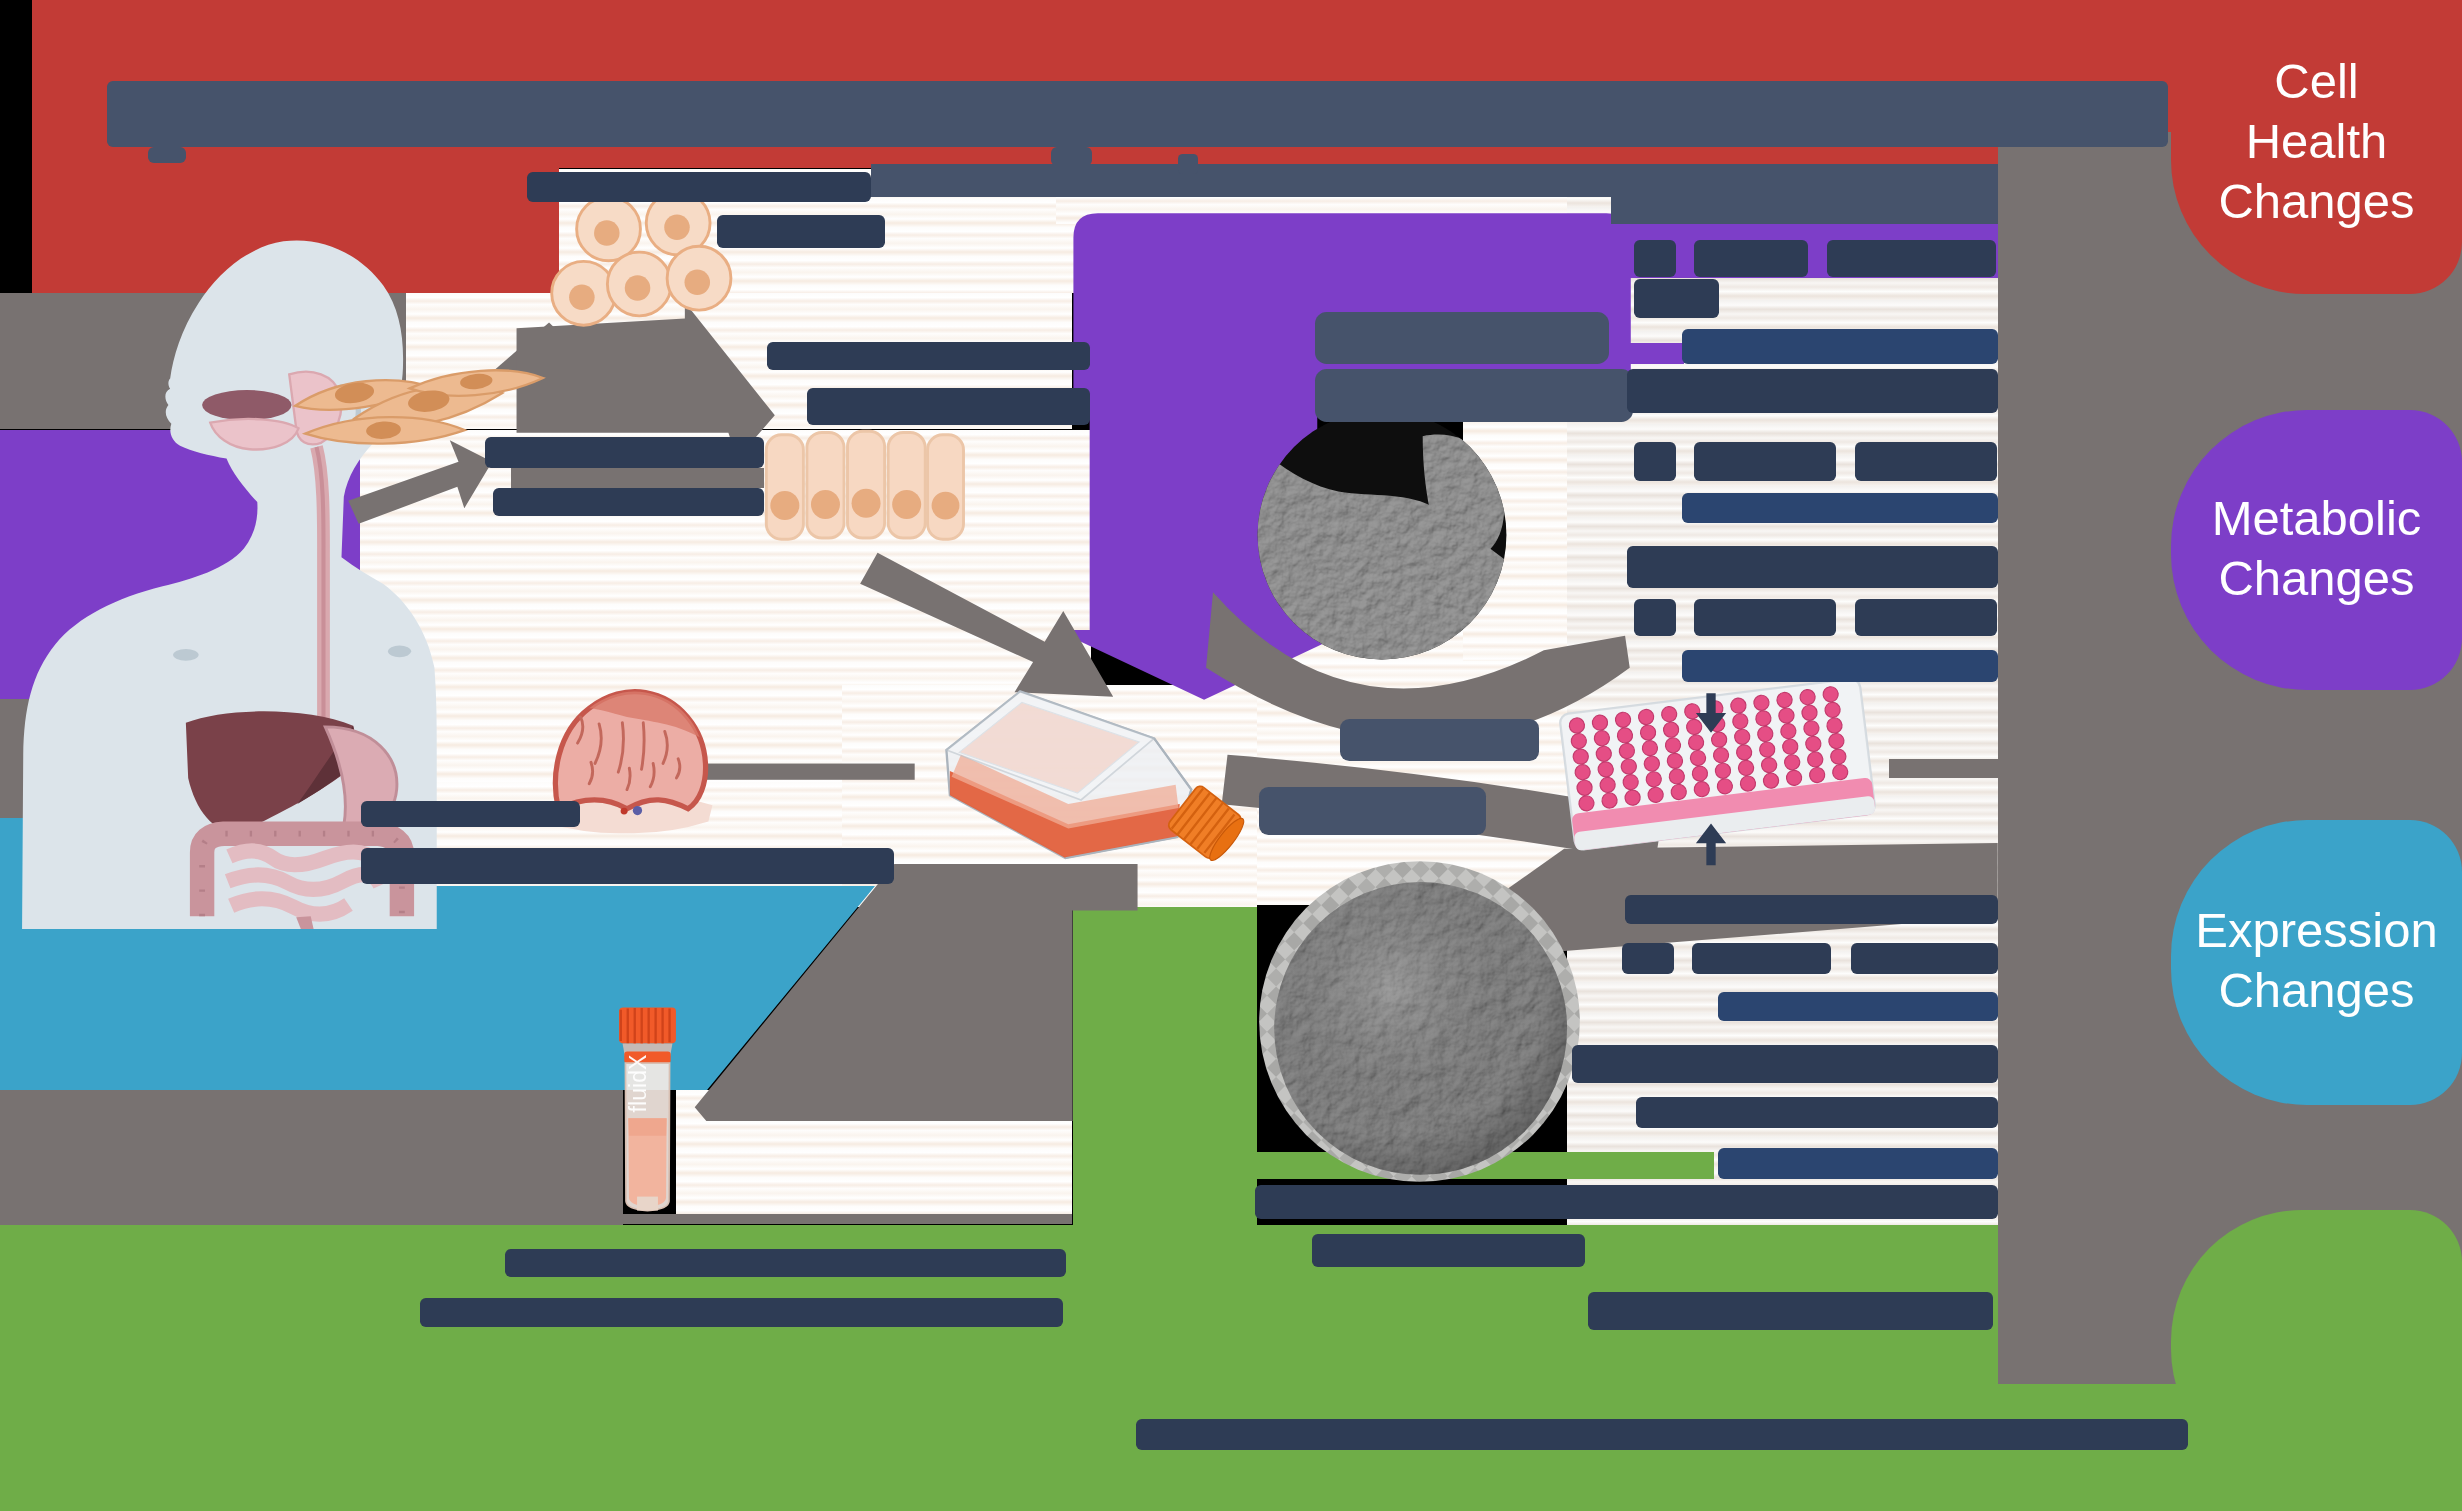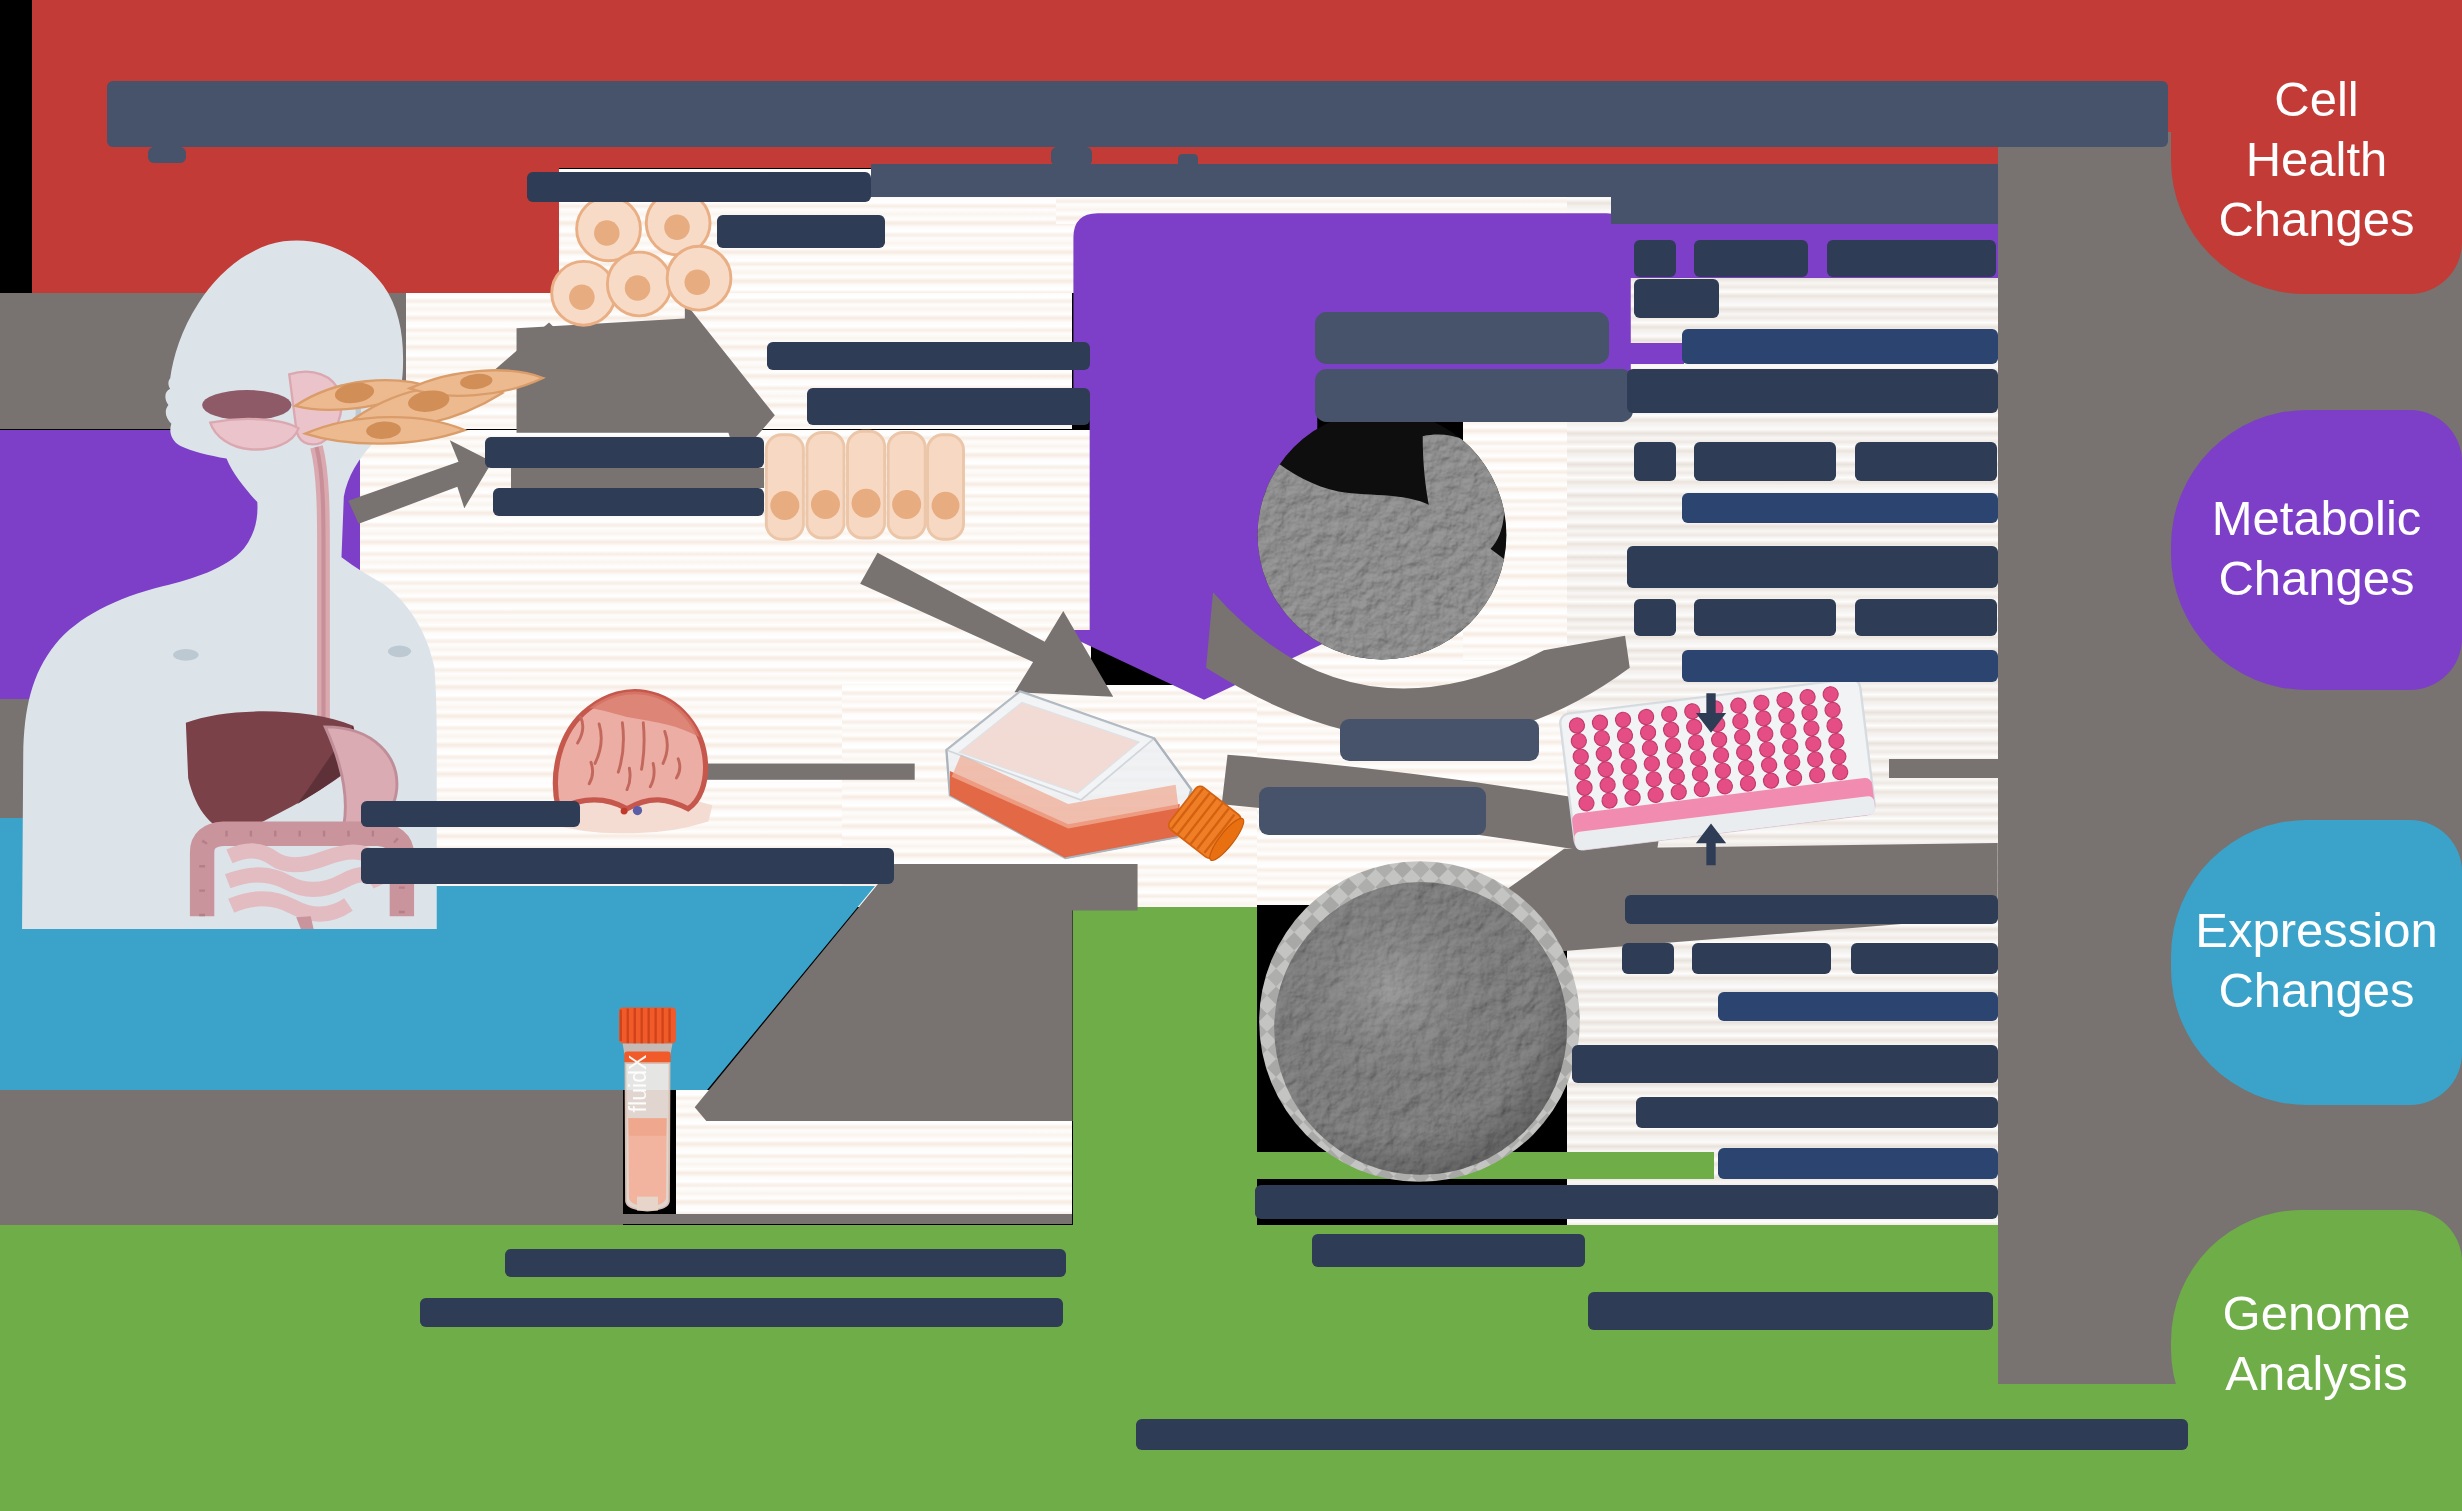--- a/index.html
+++ b/index.html
@@ -343,19 +343,18 @@
 <div class="bar" style="left:1625px;top:895px;width:373px;height:29px;background:#2E3C55"></div>
 <div class="bar" style="left:1622px;top:943px;width:52px;height:31px;background:#2E3C55"></div>
 <div class="bar" style="left:1692px;top:943px;width:139px;height:31px;background:#2E3C55"></div>
 <div class="bar" style="left:1851px;top:943px;width:147px;height:31px;background:#2E3C55"></div>
 <div class="bar" style="left:1718px;top:992px;width:280px;height:29px;background:#2B4570"></div>
 <div class="bar" style="left:1572px;top:1045px;width:426px;height:38px;background:#2E3C55"></div>
 <div class="bar" style="left:1636px;top:1097px;width:362px;height:31px;background:#2E3C55"></div>
 <div class="bar" style="left:1718px;top:1148px;width:280px;height:31px;background:#2B4570"></div>
 <div class="bar" style="left:1588px;top:1292px;width:405px;height:38px;background:#2E3C55"></div>
 
-<div class="abs" style="left:2171px;top:69px;width:291px;text-align:center;color:#fff;font-size:49px;line-height:60px;font-weight:400">Cell<br>Health<br>Changes</div>
+<div class="abs" style="left:2171px;top:51px;width:291px;text-align:center;color:#fff;font-size:49px;line-height:60px;font-weight:400">Cell<br>Health<br>Changes</div>
 <div class="abs" style="left:2171px;top:488px;width:291px;text-align:center;color:#fff;font-size:49px;line-height:60px">Metabolic<br>Changes</div>
 <div class="abs" style="left:2171px;top:900px;width:291px;text-align:center;color:#fff;font-size:49px;line-height:60px">Expression<br>Changes</div>
-<div class="abs" style="left:2171px;top:1283px;width:291px;text-align:center;color:#fff;font-size:49px;line-height:60px">Genome<br>Analysis</div>
 
 </div>
 
 
 </body></html>

